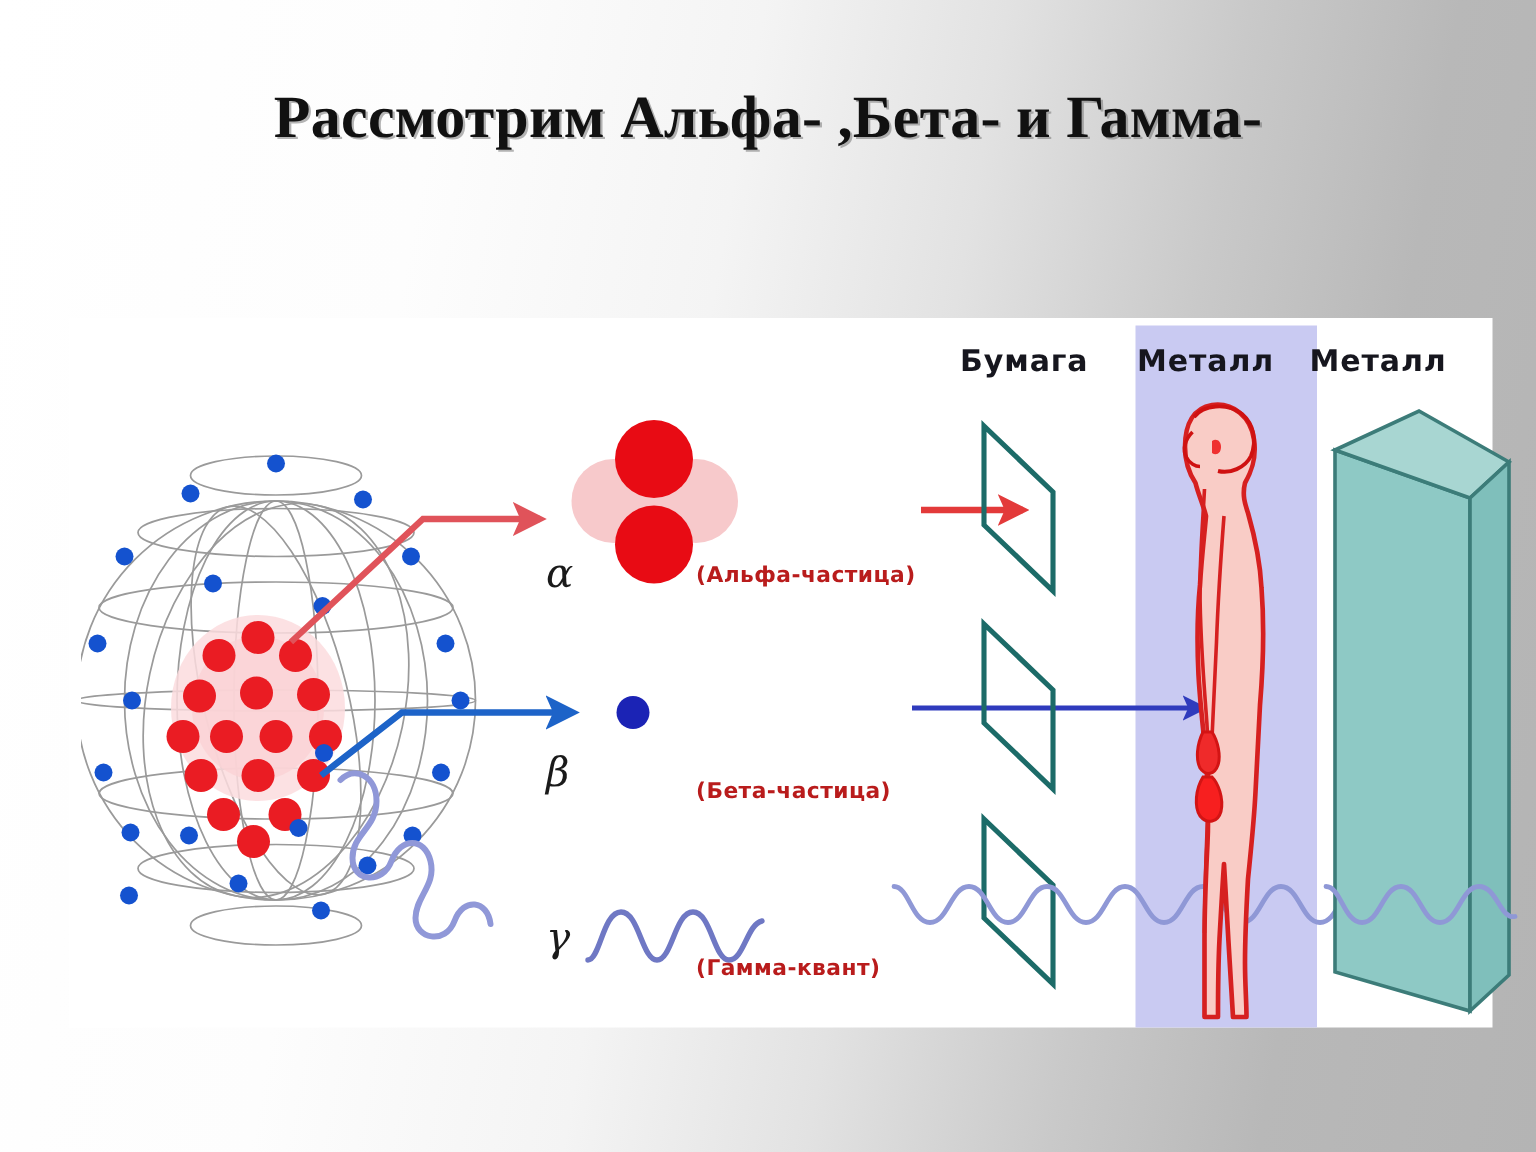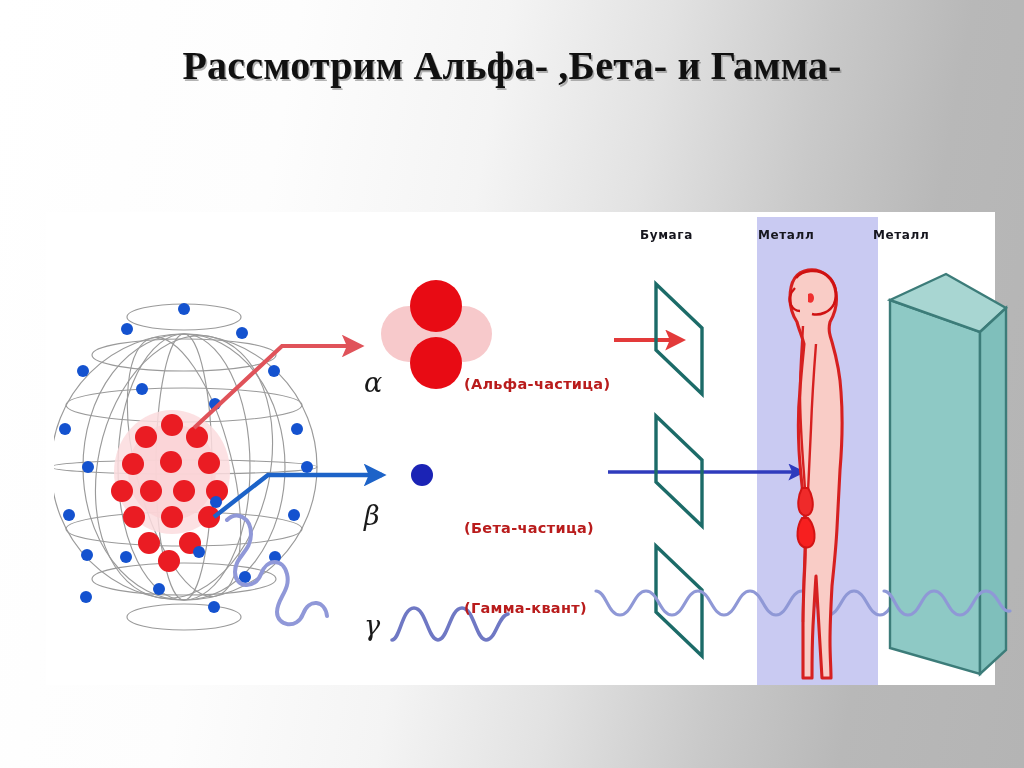--- a/index.html
+++ b/index.html
@@ -9,21 +9,21 @@
     font-family:"Liberation Sans", sans-serif;
     background:#ffffff;
   }
   #slide{
     position:relative;width:1024px;height:768px;
     background:linear-gradient(100deg,#ffffff 0%,#fdfdfd 26%,#f4f4f4 44%,#e2e2e2 58%,#c9c9c9 72%,#b8b8b8 84%,#b4b4b4 100%);
   }
 
   
   #title{
-    position:absolute;left:60px;top:40px;width:904px;
+    position:absolute;left:60px;top:52px;width:904px;
     text-align:center;
     font-family:"Liberation Serif", serif;
     font-weight:bold;
     font-size:40px;
     line-height:1.32;
     color:#111111;
     text-shadow:1.5px 1.5px 0 rgba(120,120,120,.55);
     letter-spacing:.2px;
   }
 
@@ -33,21 +33,21 @@
     background:#ffffff;
   }
   #stage{position:absolute;left:0;top:0;width:949px;height:473px;}
   #stage svg{position:absolute;left:0;top:0;}
 
   
   .colhead{
     position:absolute;
     font-family:"DejaVu Sans", sans-serif;
     font-weight:bold;
-    font-size:12px;
+    font-size:20px;
     color:#16161e;
     letter-spacing:.6px;
     white-space:nowrap;
   }
   #head-paper{left:594px;top:16px;}
   #head-human{left:712px;top:16px;}
   #head-metal{left:827px;top:16px;text-align:right;}
 
   
   #human-band{
@@ -70,21 +70,21 @@
     font-size:14.5px;
     color:#b91c1c;
     letter-spacing:.3px;
     white-space:nowrap;
   }
   #glyph-alpha{left:318px;top:155px;}
   #cap-alpha{left:418px;top:164px;}
   #glyph-beta{left:318px;top:288px;}
   #cap-beta{left:418px;top:308px;}
   #glyph-gamma{left:318px;top:398px;}
-  #cap-gamma{left:418px;top:388px;text-align:center;}
+  #cap-gamma{left:418px;top:426px;text-align:center;}
 </style>
 </head>
 <body>
 
 <div id="slide">
 
   <div id="title">
     <span>Рассмотрим Альфа- ,Бета- и Гамма-</span><br>
   </div>
 

